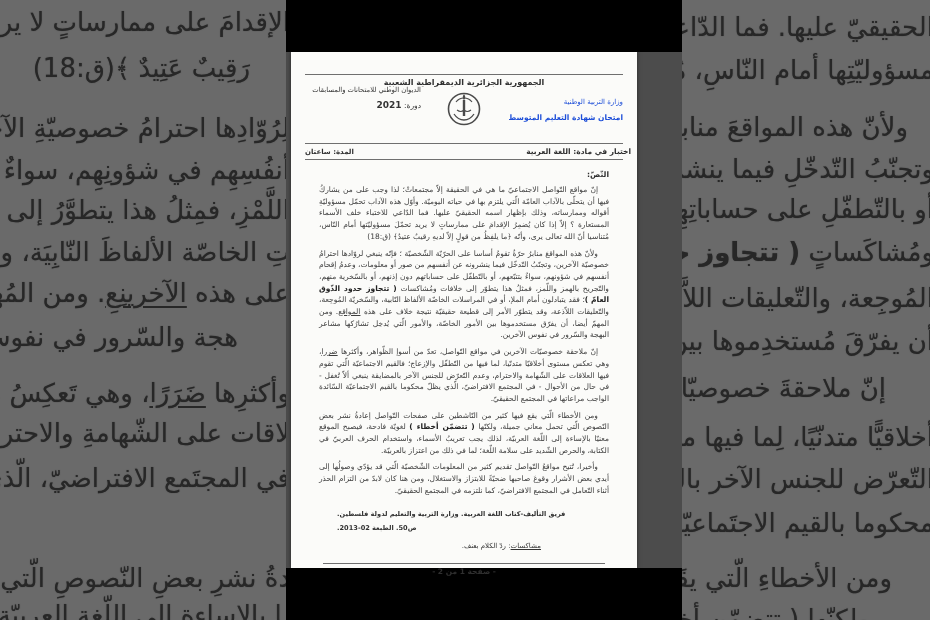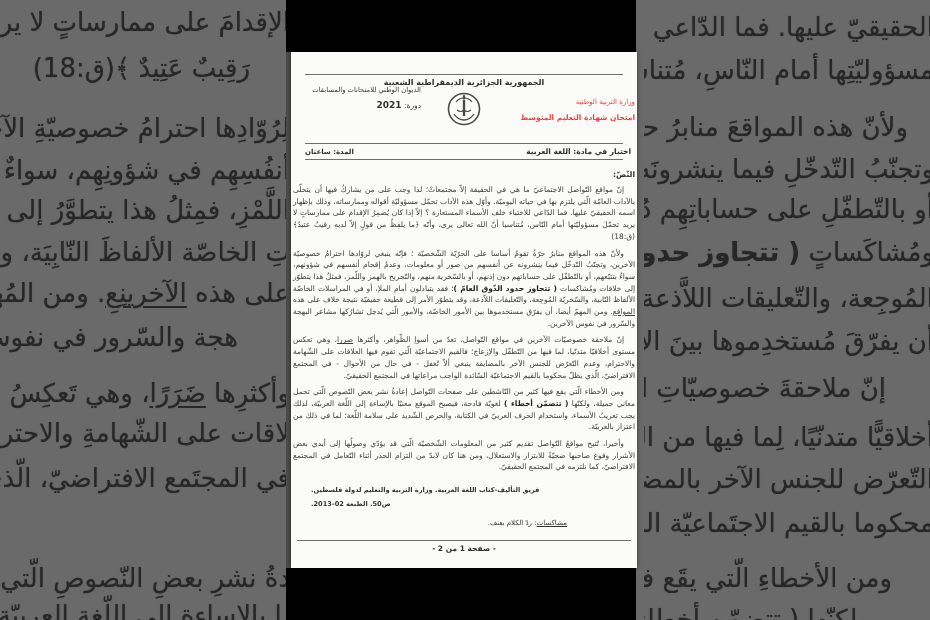--- a/index.html
+++ b/index.html
@@ -16,53 +16,53 @@
     position:absolute;white-space:nowrap;direction:rtl;
     font-size:26px;line-height:34px;color:#272727;
     text-shadow:0 0 1px rgba(30,30,30,.55);
     font-weight:500;
   }
   .bg-left .bg-line{right:-4px;}
   .bg-right .bg-line{right:-4px;}
   .bg-line u{text-underline-offset:4px;}
   
   .video-col{
-    position:absolute;left:286px;top:0;width:350px;height:620px;
+    position:absolute;left:286px;top:0;width:396px;height:620px;
     background:#4c4c4c;
   }
   .letterbox{position:absolute;left:0;width:100%;background:#000;}
   .letterbox.top{top:0;height:52px;}
   .letterbox.bottom{top:568px;height:52px;}
   
   .page{
     position:absolute;left:5px;top:52px;width:346px;height:516px;
     background:#fbfbf9;direction:rtl;color:#3b3b3b;
     box-shadow:0 0 4px rgba(0,0,0,.5);
   }
   .rule{position:absolute;left:14px;right:14px;border-top:1px solid #6f6f6f;height:0;}
   .hdr{position:relative;height:112px;}
   .hdr .rule1{top:22px;}
   .hdr .rule2{top:91px;}
   .hdr .rule3{top:107px;}
   .republic{
     position:absolute;top:26px;left:0;width:100%;text-align:center;
     font-size:8px;font-weight:bold;color:#2e2e2e;
   }
-  .hdr-right{position:absolute;top:46px;right:2px;color:#ef4444;}
+  .hdr-right{position:absolute;top:46px;right:14px;color:#1d4ed8;}
   .hdr-right .l1{font-size:7px;}
   .hdr-right .l2{font-size:7.5px;font-weight:bold;margin-top:7px;}
   .hdr-left{position:absolute;top:34px;left:14px;width:116px;text-align:right;color:#333;}
   .hdr-left .l1{font-size:6.8px;}
   .hdr-left .l2{font-size:7.5px;margin-top:6px;}
   .hdr-left .l2 b{font-size:9px;}
   .emblem{position:absolute;top:38px;left:50%;margin-left:-19px;}
   .row2-subject{position:absolute;top:95px;right:6px;font-size:7.5px;font-weight:bold;color:#2f2f2f;}
   .row2-duration{position:absolute;top:96px;left:14px;font-size:7px;font-weight:bold;color:#2f2f2f;}
   
-  .doc-body{padding:6px 2px 0;}
+  .doc-body{padding:6px 28px 0;}
   .nass{font-size:7.6px;font-weight:bold;color:#2d2d2d;margin:0 0 5px;}
   .para{
     margin:0 0 5px;font-size:7.5px;line-height:11.7px;
     text-align:justify;text-indent:11px;color:#3d3d3d;
   }
   .para b{color:#222;}
   .citation{margin:10px 0 0;text-align:left;padding-left:18px;
     font-size:6.6px;font-weight:bold;line-height:2.15;color:#333;}
   .footnote{margin:7px 68px 0 0;text-align:right;font-size:7px;color:#333;}
   .bottom-rule{position:relative;margin:13px 4px 0;border-top:1px solid #6f6f6f;}

